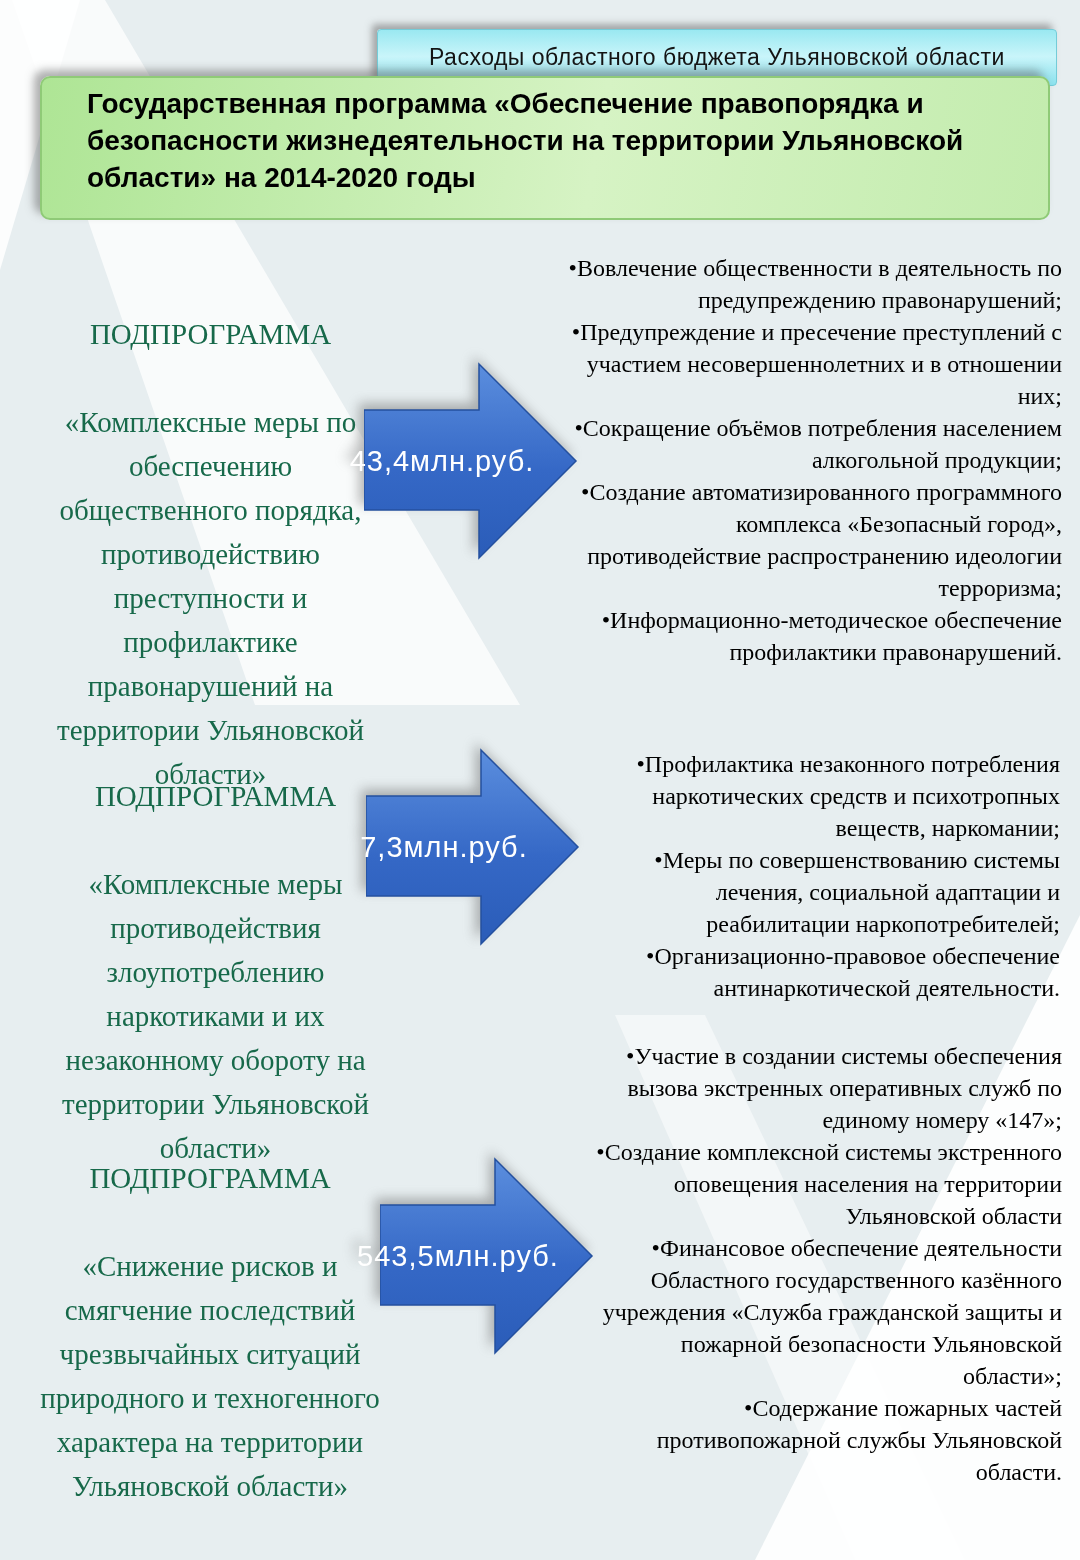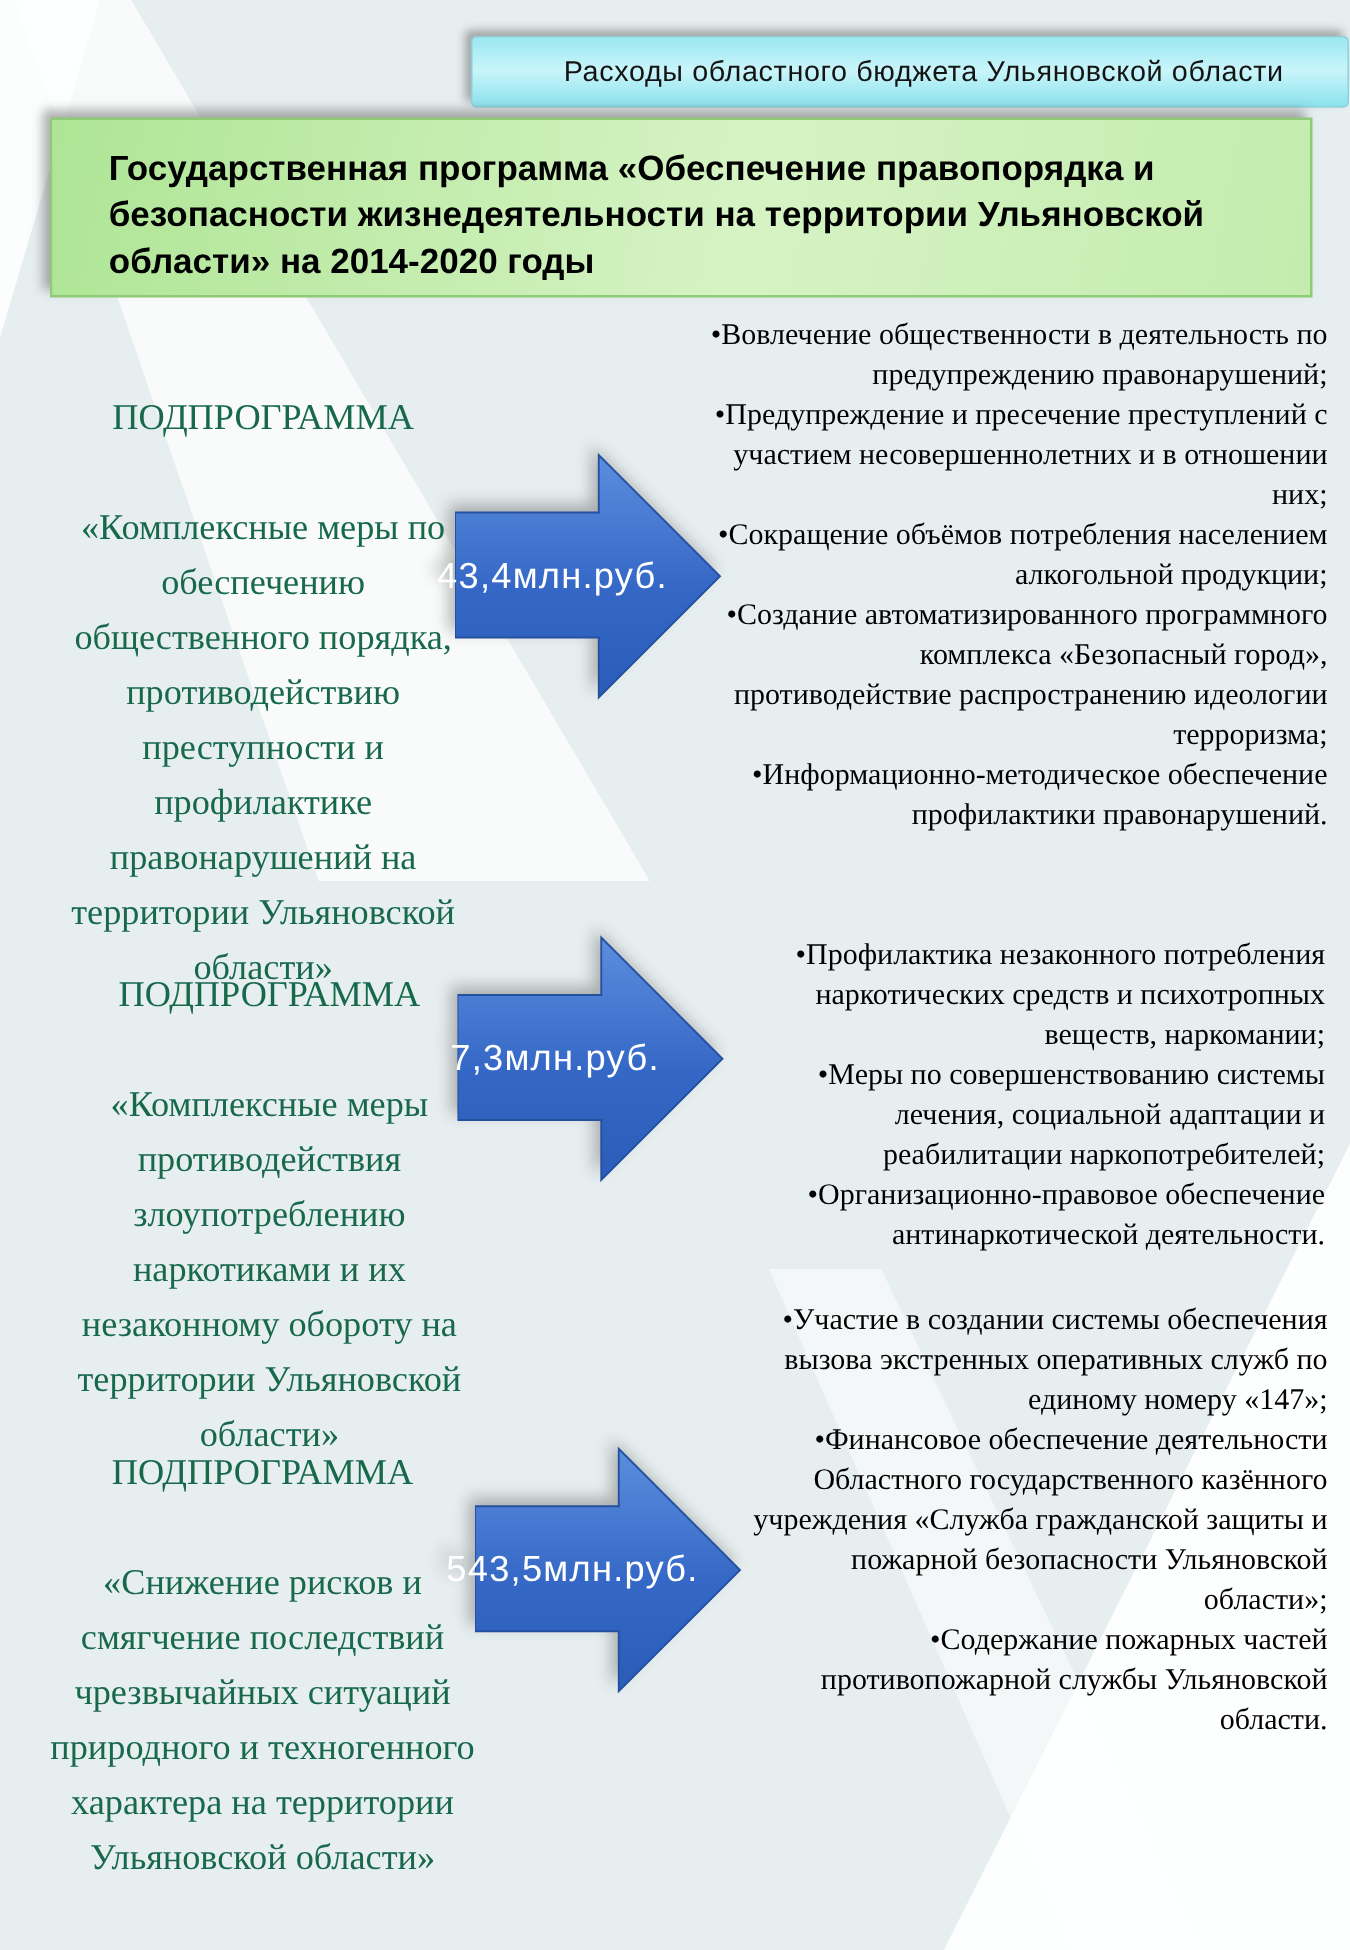--- a/index.html
+++ b/index.html
@@ -14,29 +14,29 @@
   .bg-band-main  { background:rgba(255,255,255,.75); clip-path:polygon(12px 0px, 105px 0px, 520px 705px, 255px 705px); }
   .bg-band-low   { background:rgba(255,255,255,.5);  clip-path:polygon(615px 1015px, 705px 1015px, 965px 1560px, 855px 1560px); }
   .bg-corner-br  { background:rgba(255,255,255,.9);  clip-path:polygon(1080px 915px, 1080px 1560px, 755px 1560px); }
 
   .header-tab {
     position:absolute; left:377px; top:29px; width:678px; height:55px;
     background:linear-gradient(180deg,#9ae8f1 0%, #c9f5fa 48%, #8ce2ee 100%);
     border:1px solid #74ccd8; border-radius:4px;
     box-shadow:-5px -5px 7px rgba(95,95,95,.5);
     display:flex; align-items:center; justify-content:center;
-    font-size:23px; color:#141414; letter-spacing:.5px;padding-left:22px;
+    font-size:23px; color:#141414; letter-spacing:.5px;
   }
 
   .program-box {
-    position:absolute; left:40px; top:94px; width:1006px; height:140px;
+    position:absolute; left:40px; top:76px; width:1006px; height:140px;
     background:linear-gradient(100deg,#aee595 0%, #d6f3c4 55%, #c3ecae 100%);
-    border:2px solid #8fca77; border-radius:0;
+    border:2px solid #8fca77; border-radius:10px;
     box-shadow:-6px -6px 8px rgba(95,95,95,.5);
-    display:flex; align-items:flex-end;
+    display:flex; align-items:flex-start;
   }
   .program-title {
     padding:8px 40px 8px 45px; font-size:28px; font-weight:bold; color:#000;
     line-height:1.32;
   }
 
   .sp {
     position:absolute; text-align:center; color:#17694a;
     font-family:"Liberation Serif", serif; font-size:29px; line-height:44px;
     white-space:pre-line;
@@ -179,18 +179,19 @@
       </defs>
       <polygon points="0,52 115,52 115,6 212,103 115,200 115,152 0,152" fill="url(#ag3)" stroke="#24509f" stroke-width="1.5"></polygon>
     </svg>
     <div class="arrow-text">
       <div>543,5</div>
       <div>млн.руб.</div>
     </div>
   </div>
   <div class="bullets bullets-3">
     <div>•Участие в создании системы обеспечения вызова экстренных оперативных служб по единому номеру «147»;</div>
+    <div>•Создание комплексной системы экстренного оповещения населения на территории Ульяновской области</div>
     <div>•Финансовое обеспечение деятельности Областного государственного казённого учреждения «Служба гражданской защиты и пожарной безопасности Ульяновской области»;</div>
     <div>•Содержание пожарных частей противопожарной службы Ульяновской области.</div>
   </div>
 
 
 </div>
 
 </body></html>

